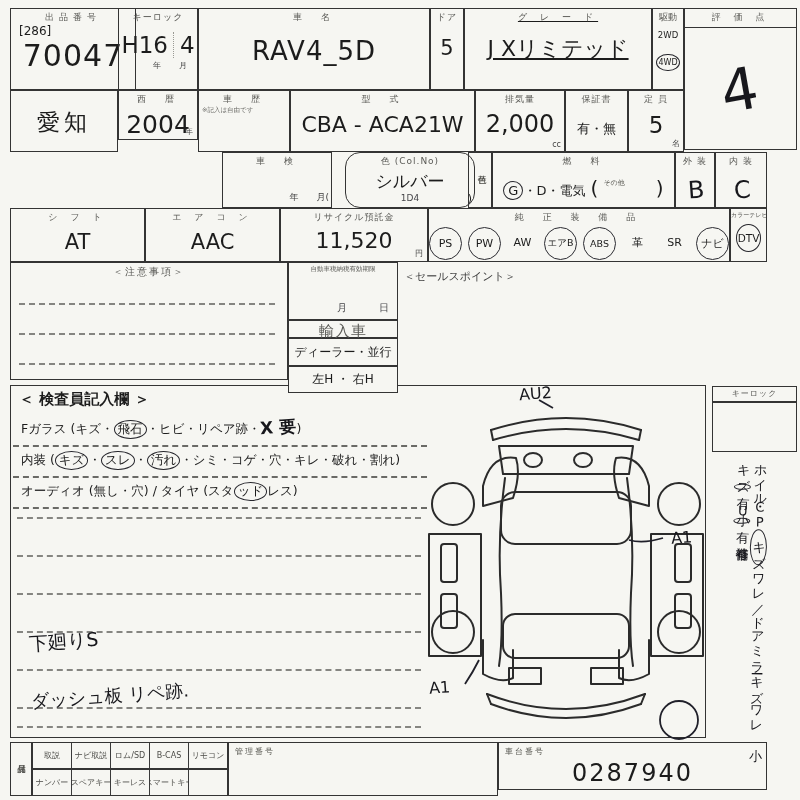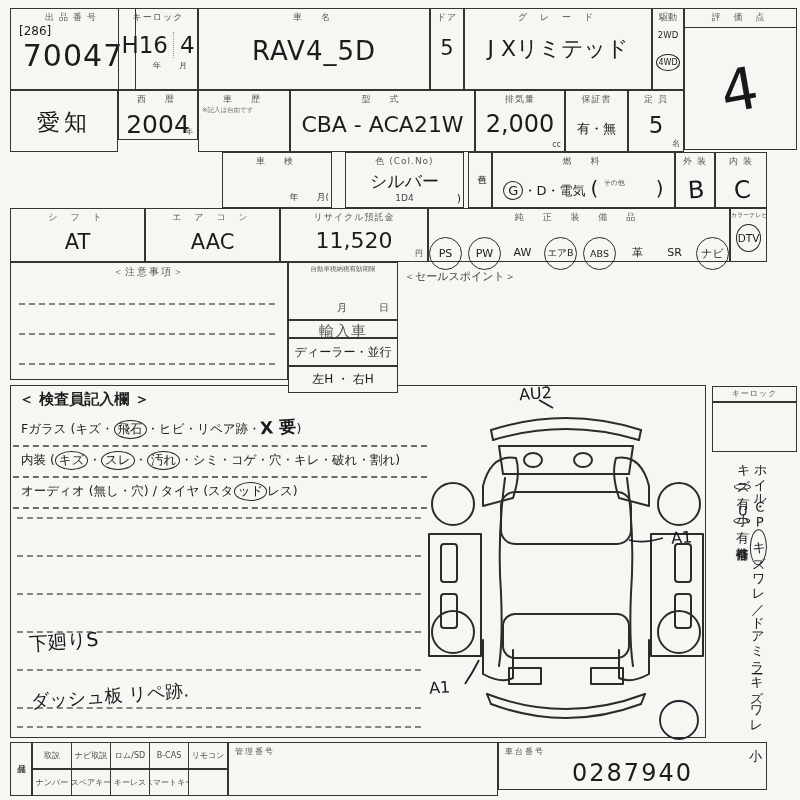--- a/index.html
+++ b/index.html
@@ -47,21 +47,21 @@
     display:inline-block;
   }
   .dash{
     position:absolute;
     border-bottom:2px dashed #6a6a66;
     opacity:.8;
   }
   .eq-item{
     width:31px;height:31px;
     display:inline-flex;align-items:center;justify-content:center;
-    font-size:11px;margin:10px 3px;
+    font-size:11px;margin:0 3px;
     flex:0 0 auto;
   }
   .eq-item.circled{border:1.8px solid #2c2c32;border-radius:50%;}
   .insp-line{
     position:relative;
     font-size:12.5px;
     padding:4px 6px 6px 8px;
     border-bottom:2px dashed #6a6a66;
     width:400px;
     white-space:nowrap;
@@ -113,21 +113,21 @@
   <div class="cell" style="left:198px;top:8px;width:232px;height:82px;">
     <span class="hdr">車　名</span>
     <span class="val big" style="margin-top:12px;letter-spacing:1px;">RAV4_5D</span>
   </div>
 
   <div class="cell" style="left:430px;top:8px;width:34px;height:82px;">
     <span class="hdr tight">ドア</span>
     <span class="val med" style="margin-top:12px;">5</span>
   </div>
 
-  <div class="cell" style="left:464px;top:8px;width:188px;height:82px;">
+  <div class="cell" style="left:464px;top:8px;width:188px;height:82px;text-decoration:underline;">
     <span class="hdr">グ レ ー ド</span>
     <span class="val" style="font-size:22px;margin-top:10px;">J Xリミテッド</span>
   </div>
 
   <div class="cell" style="left:652px;top:8px;width:32px;height:82px;">
     <span class="hdr tight" style="letter-spacing:0;">駆動</span>
     <span class="val" style="font-size:8.5px;margin-top:6px;">2WD</span>
     <span class="val" style="margin-top:10px;"><span class="ring" style="font-size:8px;padding:3px 1px;">4WD</span></span>
   </div>
 
@@ -172,21 +172,21 @@
     <span class="val" style="font-size:23px;margin-top:6px;">5</span>
     <span class="unit" style="position:absolute;right:3px;bottom:2px;">名</span>
   </div>
 
 
   <div class="cell" style="left:222px;top:152px;width:110px;height:56px;">
     <span class="hdr">車　検</span>
     <span style="position:absolute;right:2px;bottom:3px;font-size:9px;color:#3a3a3a;">年　　月(</span>
   </div>
 
-  <div class="cell" style="left:345px;top:152px;width:119px;height:56px;">
+  <div class="cell" style="left:345px;top:152px;width:130px;height:56px;border-radius:15px;">
     <span class="hdr tight">色 (Col.No)</span>
     <span class="val" style="font-size:17px;margin-top:2px;">シルバー</span>
     <span style="display:block;text-align:center;font-size:9px;color:#46464a;">1D4</span>
     <span style="position:absolute;right:2px;bottom:2px;font-size:11px;">)</span>
   </div>
 
   <div class="cell" style="left:468px;top:152px;width:24px;height:56px;">
     <span class="vtext" style="font-size:9px;color:#4c4c48;margin:6px 0 0 6px;">色替</span>
   </div>
 

